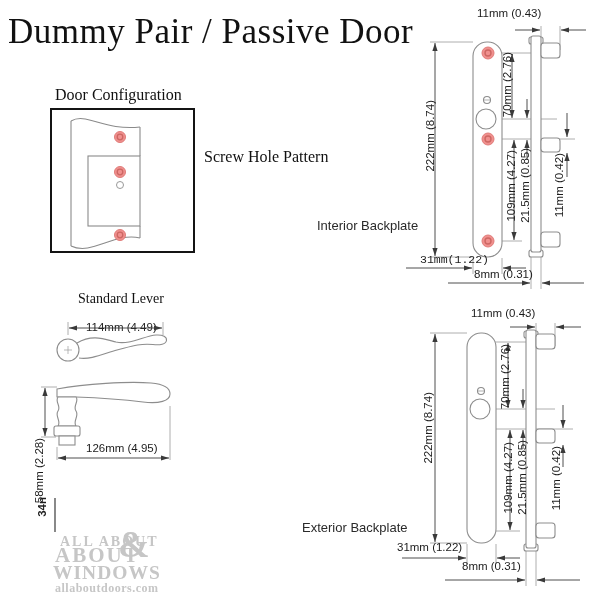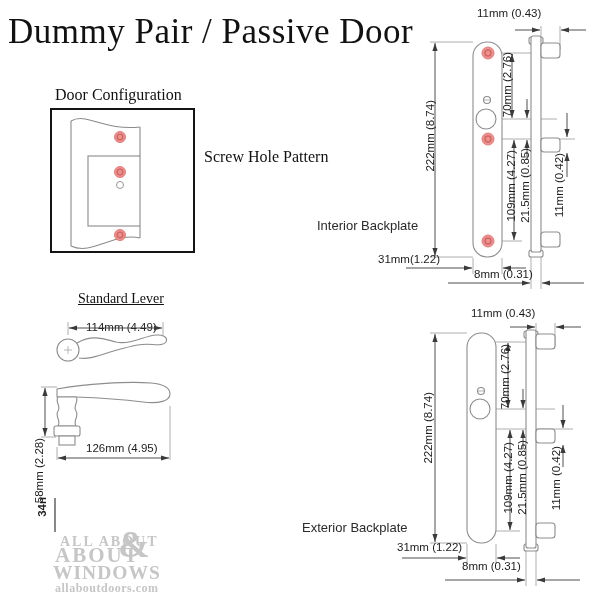--- a/index.html
+++ b/index.html
@@ -111,21 +111,21 @@
     </g>
   </svg>
 
   <div class="abs lbl" style="left:317px;top:210px;">Interior Backplate</div>
   <div class="abs dim" style="left:477px;top:7px;">11mm (0.43)</div>
   <div class="abs vdim" style="left:424px;top:100px;">222mm (8.74)</div>
   <div class="abs vdim" style="left:501px;top:52px;">70mm (2.76)</div>
   <div class="abs vdim" style="left:505px;top:150px;">109mm (4.27)</div>
   <div class="abs vdim" style="left:519px;top:148px;">21.5mm (0.85)</div>
   <div class="abs vdim" style="left:553px;top:153px;">11mm (0.42)</div>
-  <div class="abs dim" style="left:378px;top:253px;">31mm(1.22)</div>
+  <div class="abs dim" style="left:420px;top:253px;font-family:Liberation Mono, monospace;">31mm(1.22)</div>
   <div class="abs dim" style="left:474px;top:268px;">8mm (0.31)</div>
 
   <svg class="abs" style="left:400px;top:300px;" width="200" height="300" viewBox="0 0 200 300">
     <defs>
       <marker id="are" markerWidth="9" markerHeight="8" refX="8" refY="3" orient="auto" markerUnits="userSpaceOnUse">
         <path d="M0,0.4 L8,3 L0,5.6 Z" fill="#3a3a3a"></path>
       </marker>
     </defs>
     <g stroke="#9b9b9b" stroke-width="0.8" fill="none">
       <line x1="69" y1="42" x2="148" y2="42"></line>
@@ -176,21 +176,21 @@
   <div class="abs lbl" style="left:302px;top:512px;">Exterior Backplate</div>
   <div class="abs dim" style="left:471px;top:307px;">11mm (0.43)</div>
   <div class="abs vdim" style="left:422px;top:392px;">222mm (8.74)</div>
   <div class="abs vdim" style="left:499px;top:344px;">70mm (2.76)</div>
   <div class="abs vdim" style="left:502px;top:442px;">109mm (4.27)</div>
   <div class="abs vdim" style="left:516px;top:440px;">21.5mm (0.85)</div>
   <div class="abs vdim" style="left:550px;top:446px;">11mm (0.42)</div>
   <div class="abs dim" style="left:397px;top:541px;">31mm (1.22)</div>
   <div class="abs dim" style="left:462px;top:560px;">8mm (0.31)</div>
 
-  <div class="abs serif h14" style="left:78px;top:291px;text-decoration:underline;">Standard Lever</div>
+  <div class="abs serif h14" style="left:78px;top:291px;">Standard Lever</div>
   <div class="abs dim" style="left:86px;top:312px;margin-top:9px;">114mm (4.49)</div>
 
   <svg class="abs" style="left:40px;top:310px;" width="140" height="70" viewBox="0 0 140 70">
     <defs>
       <marker id="arl" markerWidth="9" markerHeight="8" refX="8" refY="3" orient="auto" markerUnits="userSpaceOnUse">
         <path d="M0,0.4 L8,3 L0,5.6 Z" fill="#3a3a3a"></path>
       </marker>
     </defs>
     <g stroke="#9b9b9b" stroke-width="0.8" fill="none">
       <line x1="28" y1="12" x2="28" y2="25"></line>

